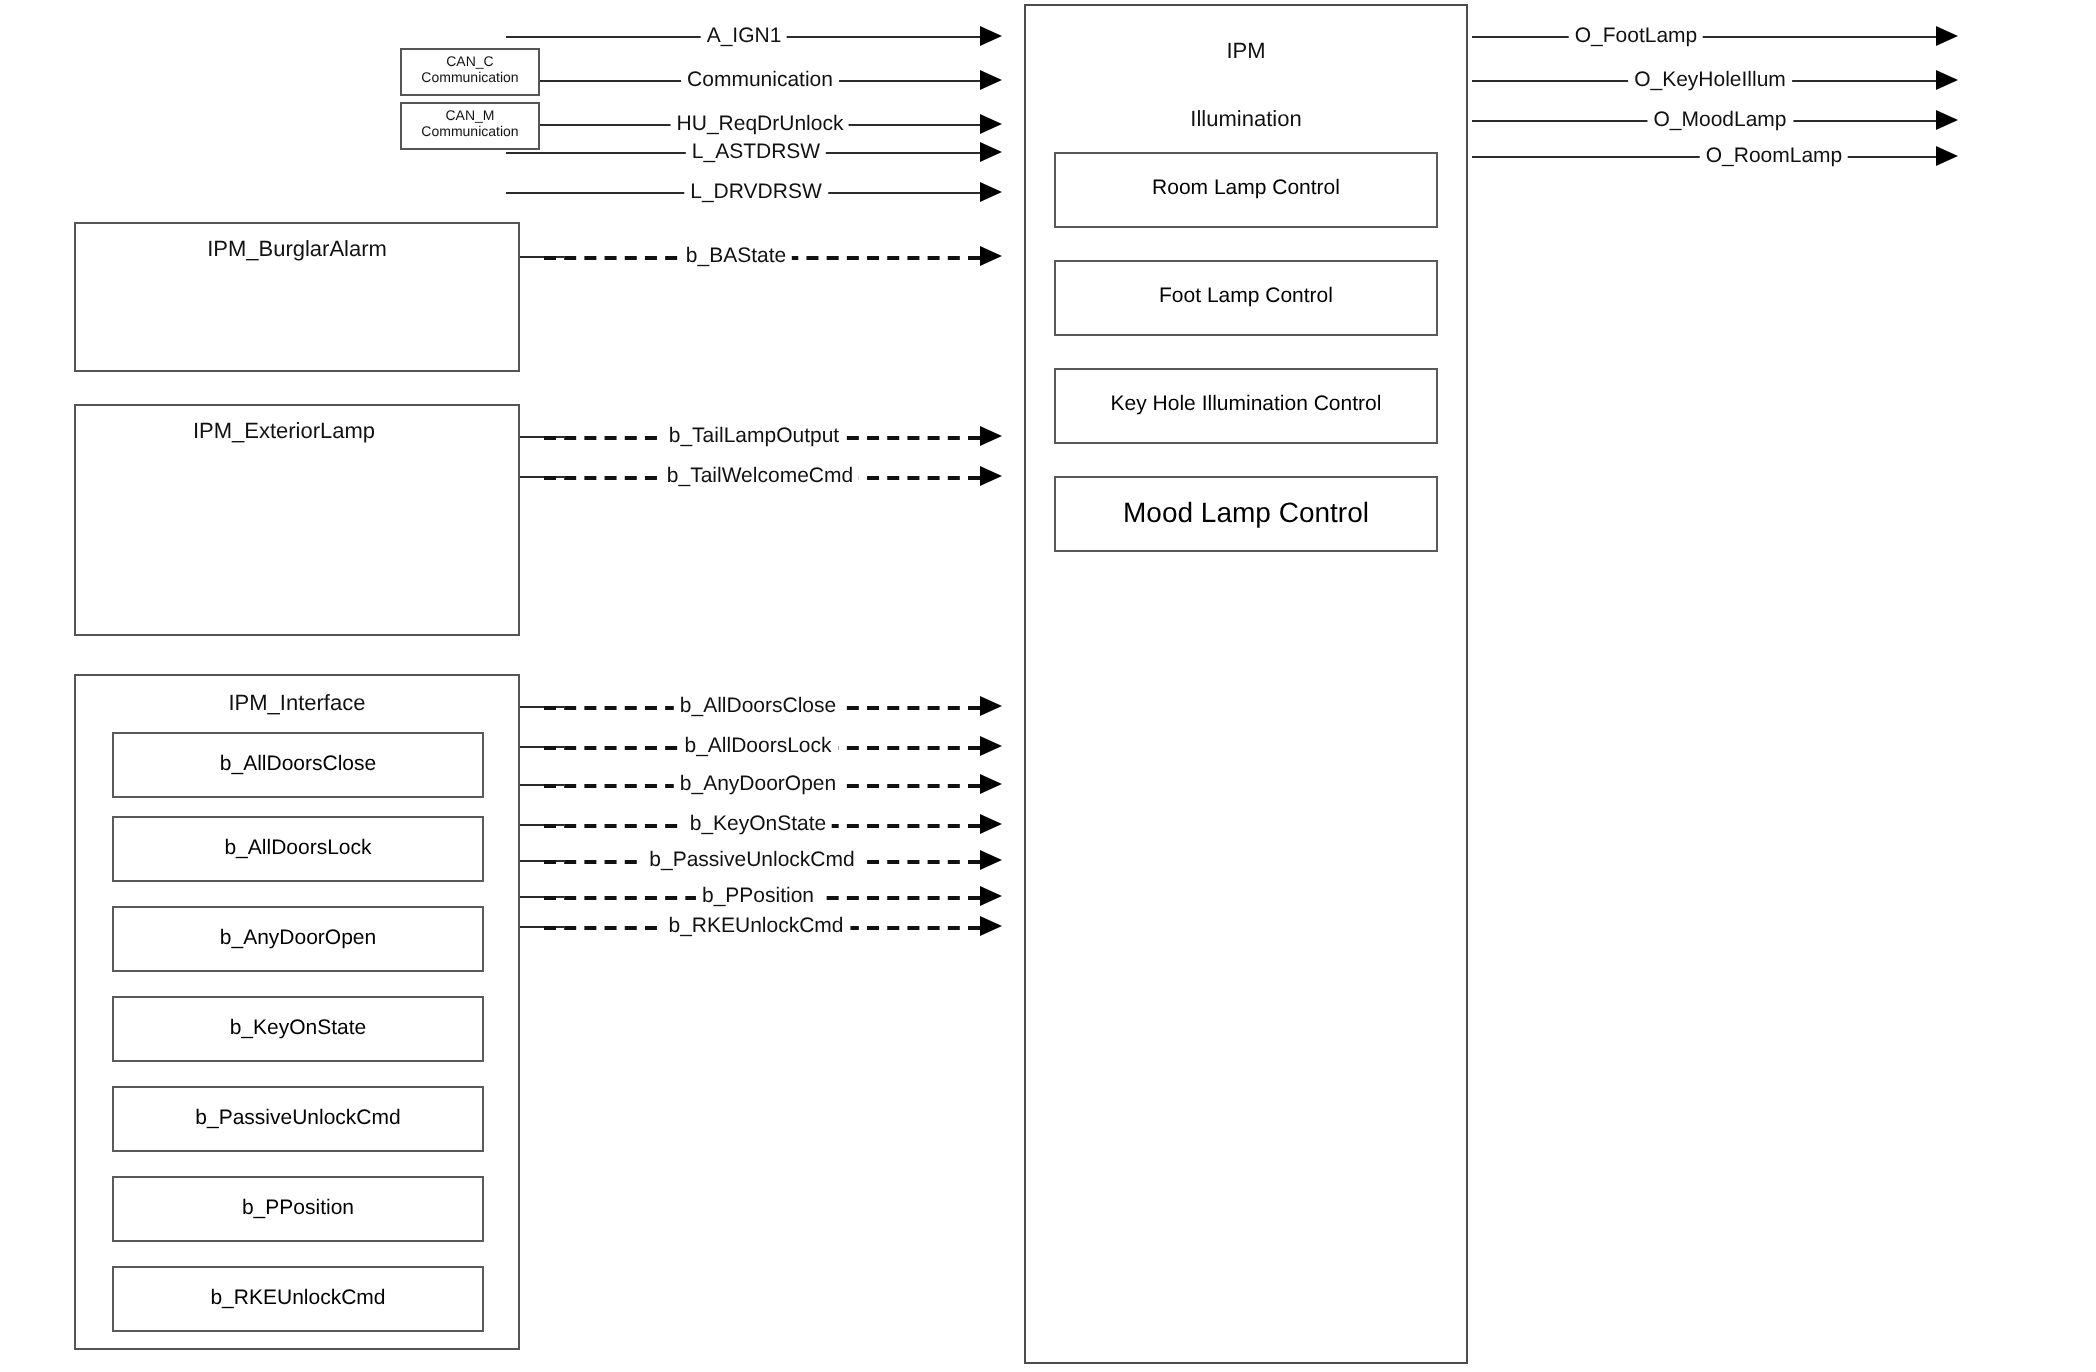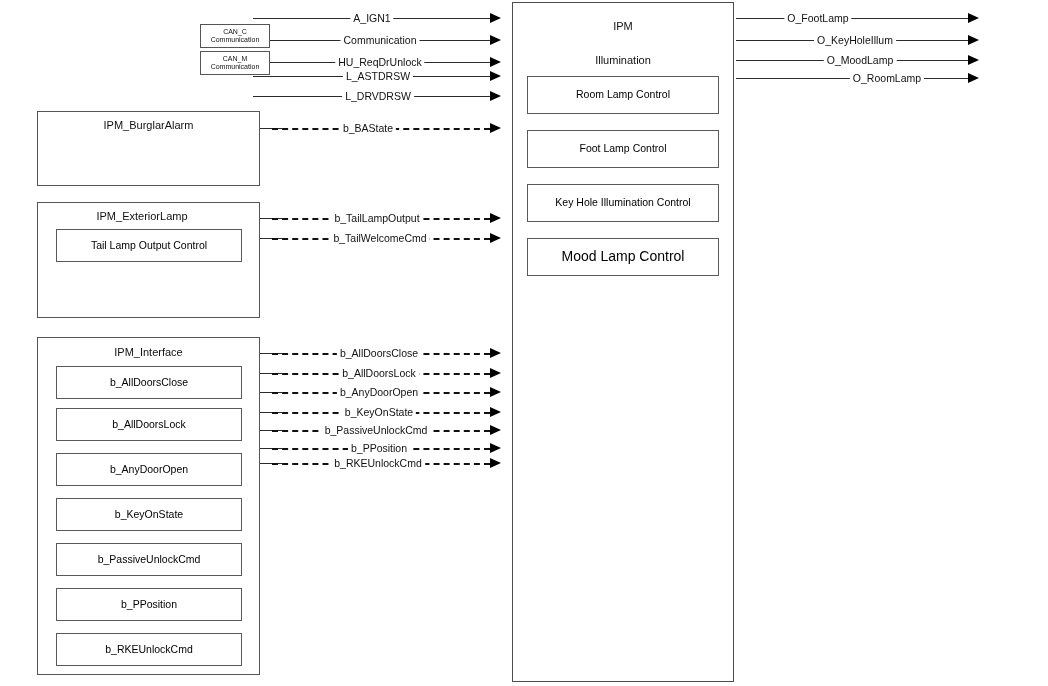--- a/index.html
+++ b/index.html
@@ -170,23 +170,20 @@
   <div class="box outer-block" style="left:37px;top:111px;width:223px;height:75px;"></div>
   <div class="block-title" style="left:37px;top:119px;width:223px;">IPM_BurglarAlarm</div>
 
   <div class="stub" style="left:260px;top:128px;width:22px;"></div>
   <div class="sig-dash" style="left:272px;top:128px;width:218px;"></div>
   <div class="sig-label" style="left:368px;top:128px;">b_BAState</div>
   <div class="arrow" style="left:490px;top:128px;"></div>
 
   <div class="box outer-block" style="left:37px;top:202px;width:223px;height:116px;"></div>
   <div class="block-title" style="left:37px;top:210px;width:210px;">IPM_ExteriorLamp</div>
-  <div class="inner-box" style="left:56px;top:229px;width:186px;height:33px;font-size:10.5px;">
-    <span>Tail Lamp Output Control</span>
-  </div>
 
   <div class="stub" style="left:260px;top:218px;width:22px;"></div>
   <div class="sig-dash" style="left:272px;top:218px;width:218px;"></div>
   <div class="sig-label" style="left:377px;top:218px;">b_TailLampOutput</div>
   <div class="arrow" style="left:490px;top:218px;"></div>
 
   <div class="stub" style="left:260px;top:238px;width:22px;"></div>
   <div class="sig-dash" style="left:272px;top:238px;width:218px;"></div>
   <div class="sig-label" style="left:380px;top:238px;">b_TailWelcomeCmd</div>
   <div class="arrow" style="left:490px;top:238px;"></div>

